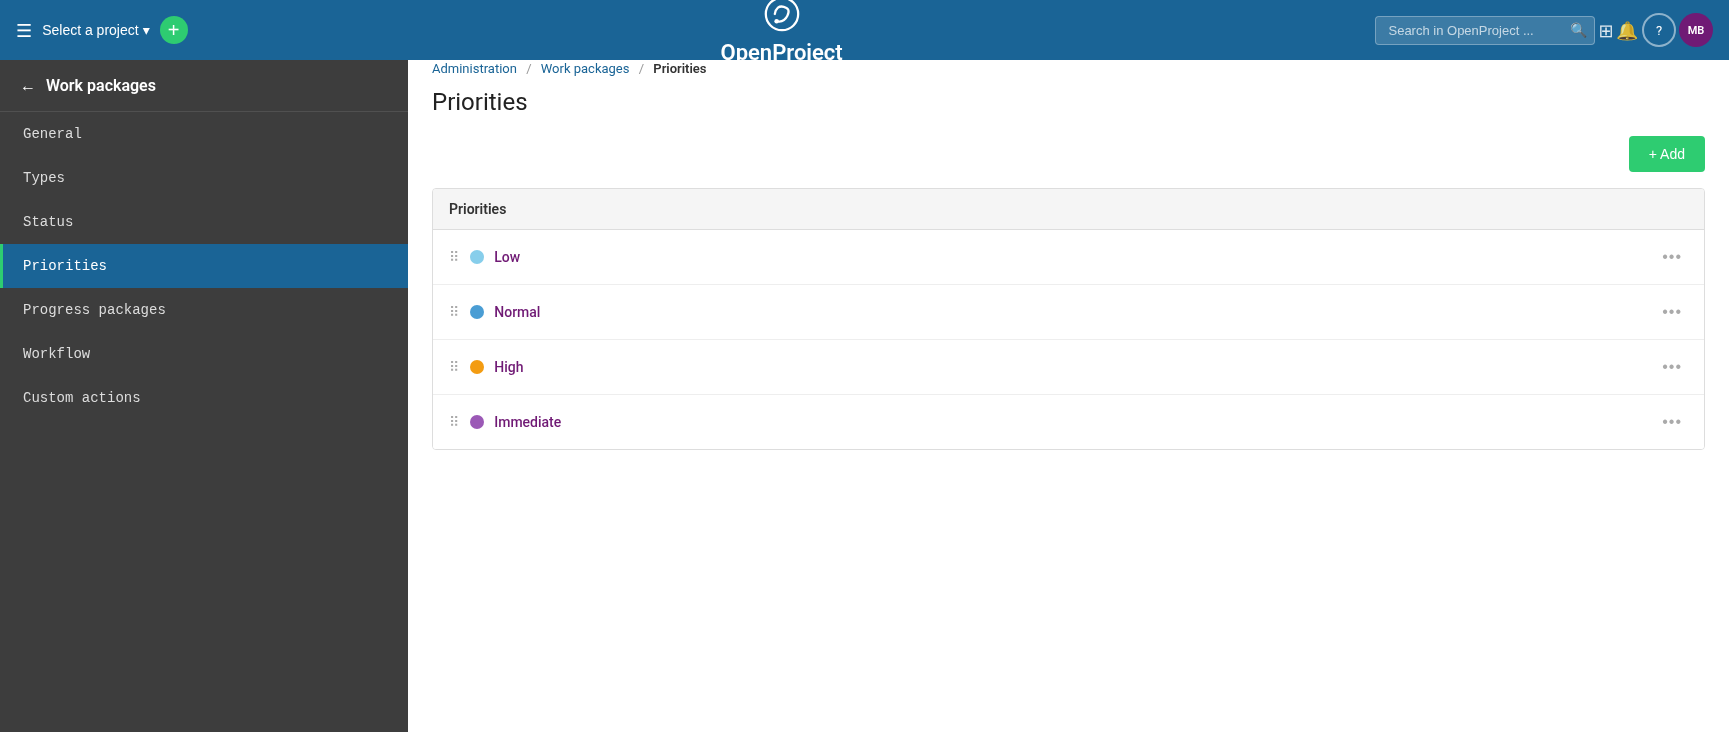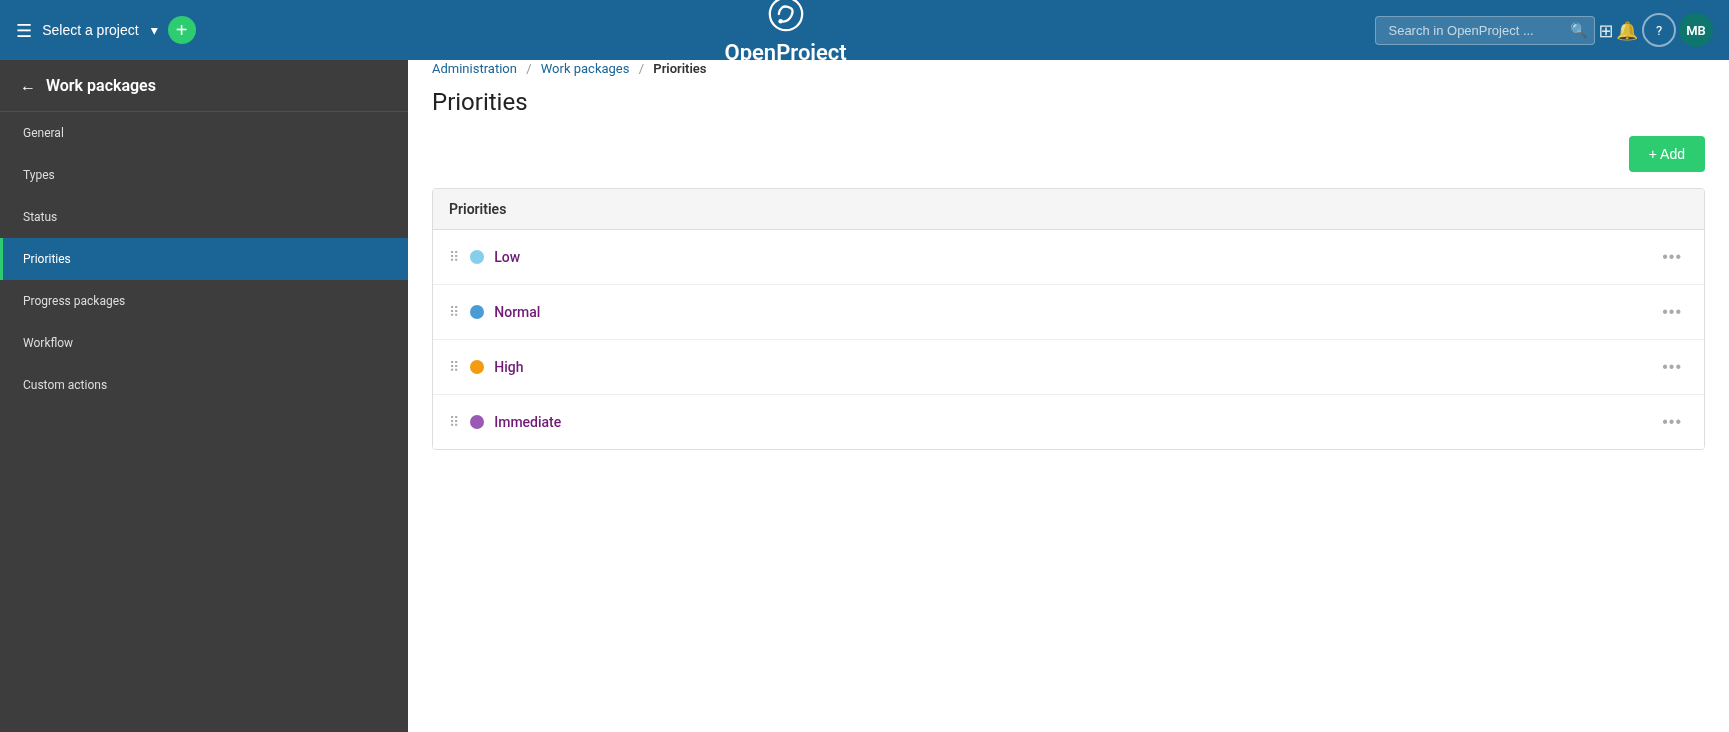--- a/index.html
+++ b/index.html
@@ -18,21 +18,21 @@
     .top-nav-left { display: flex; align-items: center; gap: 10px; }
     .hamburger-icon { color: #fff; font-size: 18px; cursor: pointer; }
     .project-select {
       color: #fff;
       background: transparent;
       border: none;
       font-size: 14px;
       cursor: pointer;
       display: flex;
       align-items: center;
-      gap: 12px;
+      gap: 4px;
     }
     .add-project-btn {
       background: #2ecc71;
       border: none;
       border-radius: 50%;
       width: 28px;
       height: 28px;
       color: #fff;
       font-size: 20px;
       cursor: pointer;
@@ -53,24 +53,24 @@
       padding: 6px 32px 6px 12px;
       color: #fff;
       font-size: 13px;
       width: 220px;
     }
     .search-wrapper input::placeholder { color: rgba(255,255,255,0.7); }
     .search-icon-btn { position: absolute; right: 8px; color: rgba(255,255,255,0.8); cursor: pointer; }
     .nav-icon { color: rgba(255,255,255,0.85); font-size: 18px; cursor: pointer; }
     .avatar {
       width: 34px; height: 34px; border-radius: 50%;
-      background: #0f766e;
+      background: #701a75;
       color: #fff;
       display: flex; align-items: center; justify-content: center;
-      font-size: 13px; font-weight: 600; cursor: pointer;
+      font-size: 11px; font-weight: 600; cursor: pointer;
     }
 
     
     .main-layout { display: flex; flex: 1; overflow: hidden; }
 
     
     .sidebar {
       width: 408px;
       background: #3d3d3d;
       color: #fff;
@@ -82,23 +82,24 @@
       align-items: center;
       gap: 10px;
       padding: 16px 20px;
       border-bottom: 1px solid rgba(255,255,255,0.1);
     }
     .back-icon { color: #fff; font-size: 16px; cursor: pointer; }
     .sidebar-title { font-size: 16px; font-weight: 600; }
     .sidebar-item {
       padding: 14px 20px;
       cursor: pointer;
-      font-size: 12px;
+      font-size: 14px;
       color: #ddd;
       border-left: 3px solid transparent;
+      font-family: Liberation Mono, monospace;
     }
     .sidebar-item.active {
       background: #1a6496;
       border-left-color: #2ecc71;
       color: #fff;
     }
 
     
     .content-area {
       flex: 1;

